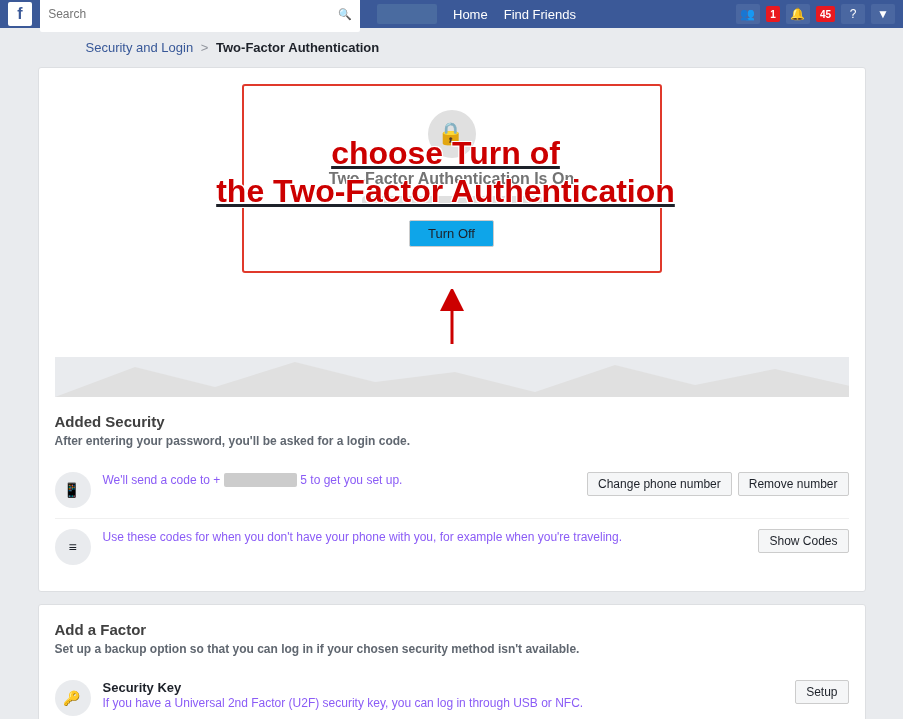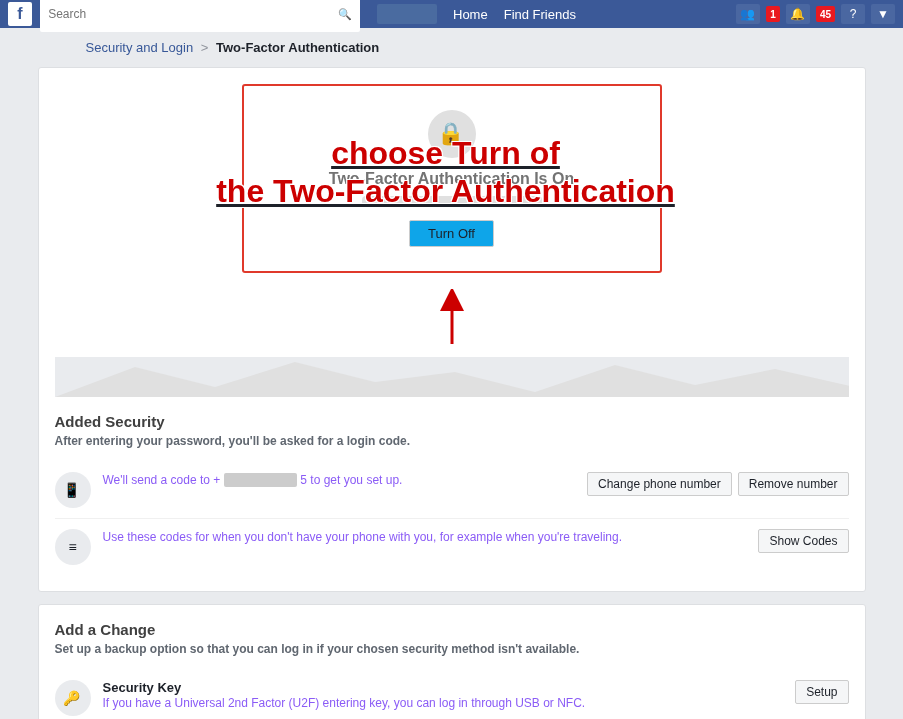--- a/index.html
+++ b/index.html
@@ -342,30 +342,30 @@
         </div>
         <div class="security-item-actions">
           <button class="btn-secondary">Show Codes</button>
         </div>
       </div>
     </div>
 
   </div>
 
   <div class="card">
-    <div class="section-header">Add a Change</div>
+    <div class="section-header">Add a Factor</div>
     <div class="section-desc">Set up a backup option so that you can log in if your chosen security method isn't available.</div>
 
     <div class="security-item">
       <div class="security-item-icon">
         <span>🔑</span>
       </div>
       <div class="security-item-text">
         <div class="security-item-label">Security Key</div>
-        <div class="security-item-desc">If you have a Universal 2nd Factor (U2F) entering key, you can log in through USB or NFC.</div>
+        <div class="security-item-desc">If you have a Universal 2nd Factor (U2F) security key, you can log in through USB or NFC.</div>
       </div>
       <div class="security-item-actions">
         <button class="btn-secondary">Setup</button>
       </div>
     </div>
   </div>
 
 </div>
 
 </body></html>

